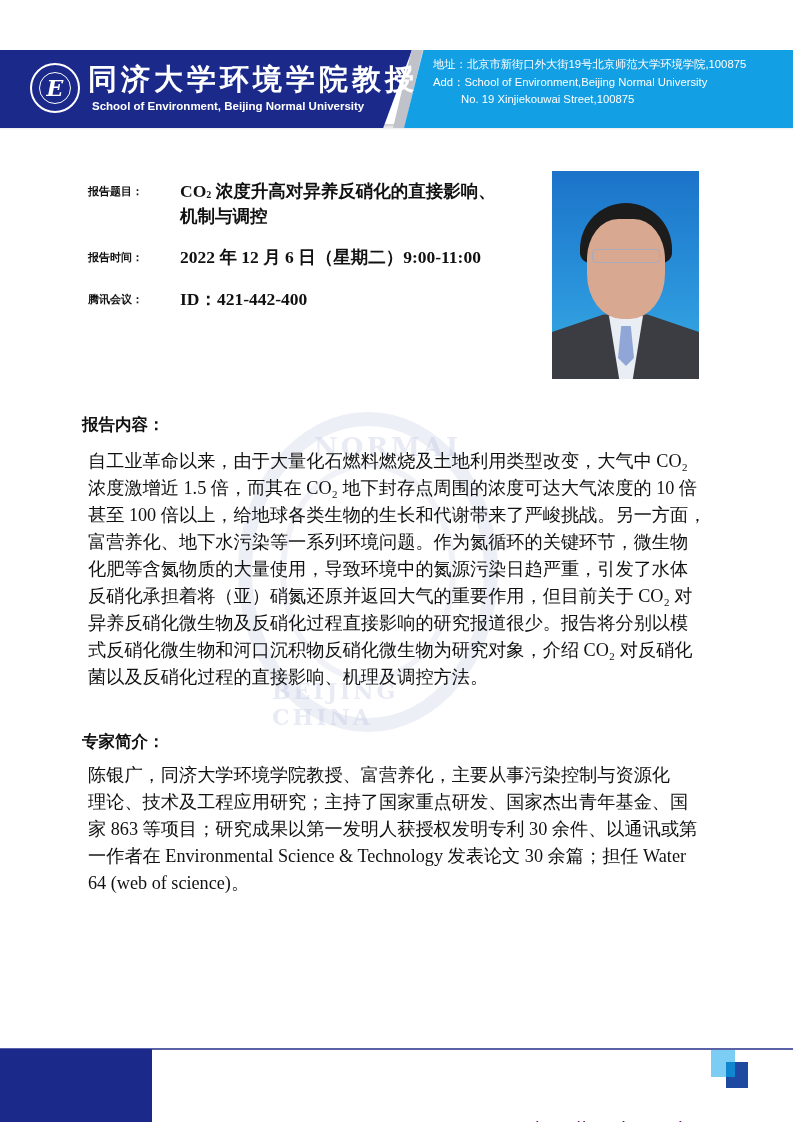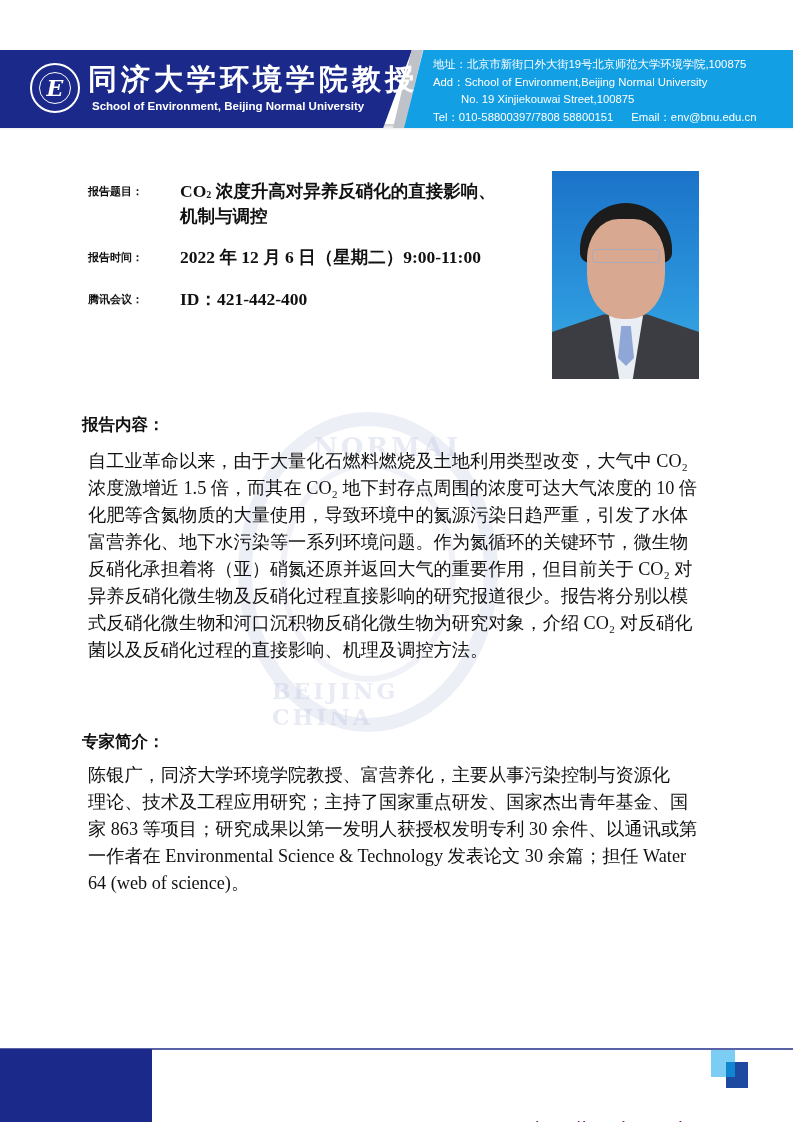--- a/index.html
+++ b/index.html
@@ -85,23 +85,20 @@
   <div class="logo-en">School of Environment, Beijing Normal University</div>
 
   <div class="contact">
     <div>
       <span>地址：</span><span>北京市新街口外大街19号北京师范大学环境学院,100875</span>
     </div>
     <div>
       <span>Add：</span><span>School of Environment,Beijing Normal University</span>
     </div>
     <div class="indent">No. 19 Xinjiekouwai Street,100875</div>
-    <div>
-      <span>Tel：</span><span>010-58800397/7808  58800151</span><span class="gap"></span><span>Email：</span><span>env@bnu.edu.cn</span>
-    </div>
   </div>
 </div>
 
 <div class="watermark">
   <div class="wm-inner"></div>
   <div class="wm-txt" style="left:62px; top:6px;">NORMAL</div>
   <div class="wm-txt" style="left:20px; top:252px; font-size:22px;">BEIJING CHINA</div>
 </div>
 
 <div class="info">
@@ -129,22 +126,23 @@
   <div class="tie"></div>
   <div class="hair"></div>
   <div class="face"></div>
   <div class="glasses"></div>
 </div>
 
 <div class="section-title" style="top:414px;">报告内容：</div>
 <div class="para" style="top:448px;">
   <div>自工业革命以来，由于大量化石燃料燃烧及土地利用类型改变，大气中 CO₂</div>
   <div>浓度激增近 1.5 倍，而其在 CO₂ 地下封存点周围的浓度可达大气浓度的 10 倍</div>
+  <div>甚至 100 倍以上，给地球各类生物的生长和代谢带来了严峻挑战。另一方面，</div>
+  <div>富营养化、地下水污染等一系列环境问题。作为氮循环的关键环节，微生物</div>
   <div>化肥等含氮物质的大量使用，导致环境中的氮源污染日趋严重，引发了水体</div>
-  <div>富营养化、地下水污染等一系列环境问题。作为氮循环的关键环节，微生物</div>
   <div>反硝化承担着将（亚）硝氮还原并返回大气的重要作用，但目前关于 CO₂ 对</div>
   <div>异养反硝化微生物及反硝化过程直接影响的研究报道很少。报告将分别以模</div>
   <div>式反硝化微生物和河口沉积物反硝化微生物为研究对象，介绍 CO₂ 对反硝化</div>
   <div>菌以及反硝化过程的直接影响、机理及调控方法。</div>
 </div>
 
 <div class="section-title" style="top:731px;">专家简介：</div>
 <div class="para" style="top:762px;">
   <div>陈银广，同济大学环境学院教授、富营养化，主要从事污染控制与资源化</div>
   <div>理论、技术及工程应用研究；主持了国家重点研发、国家杰出青年基金、国</div>

